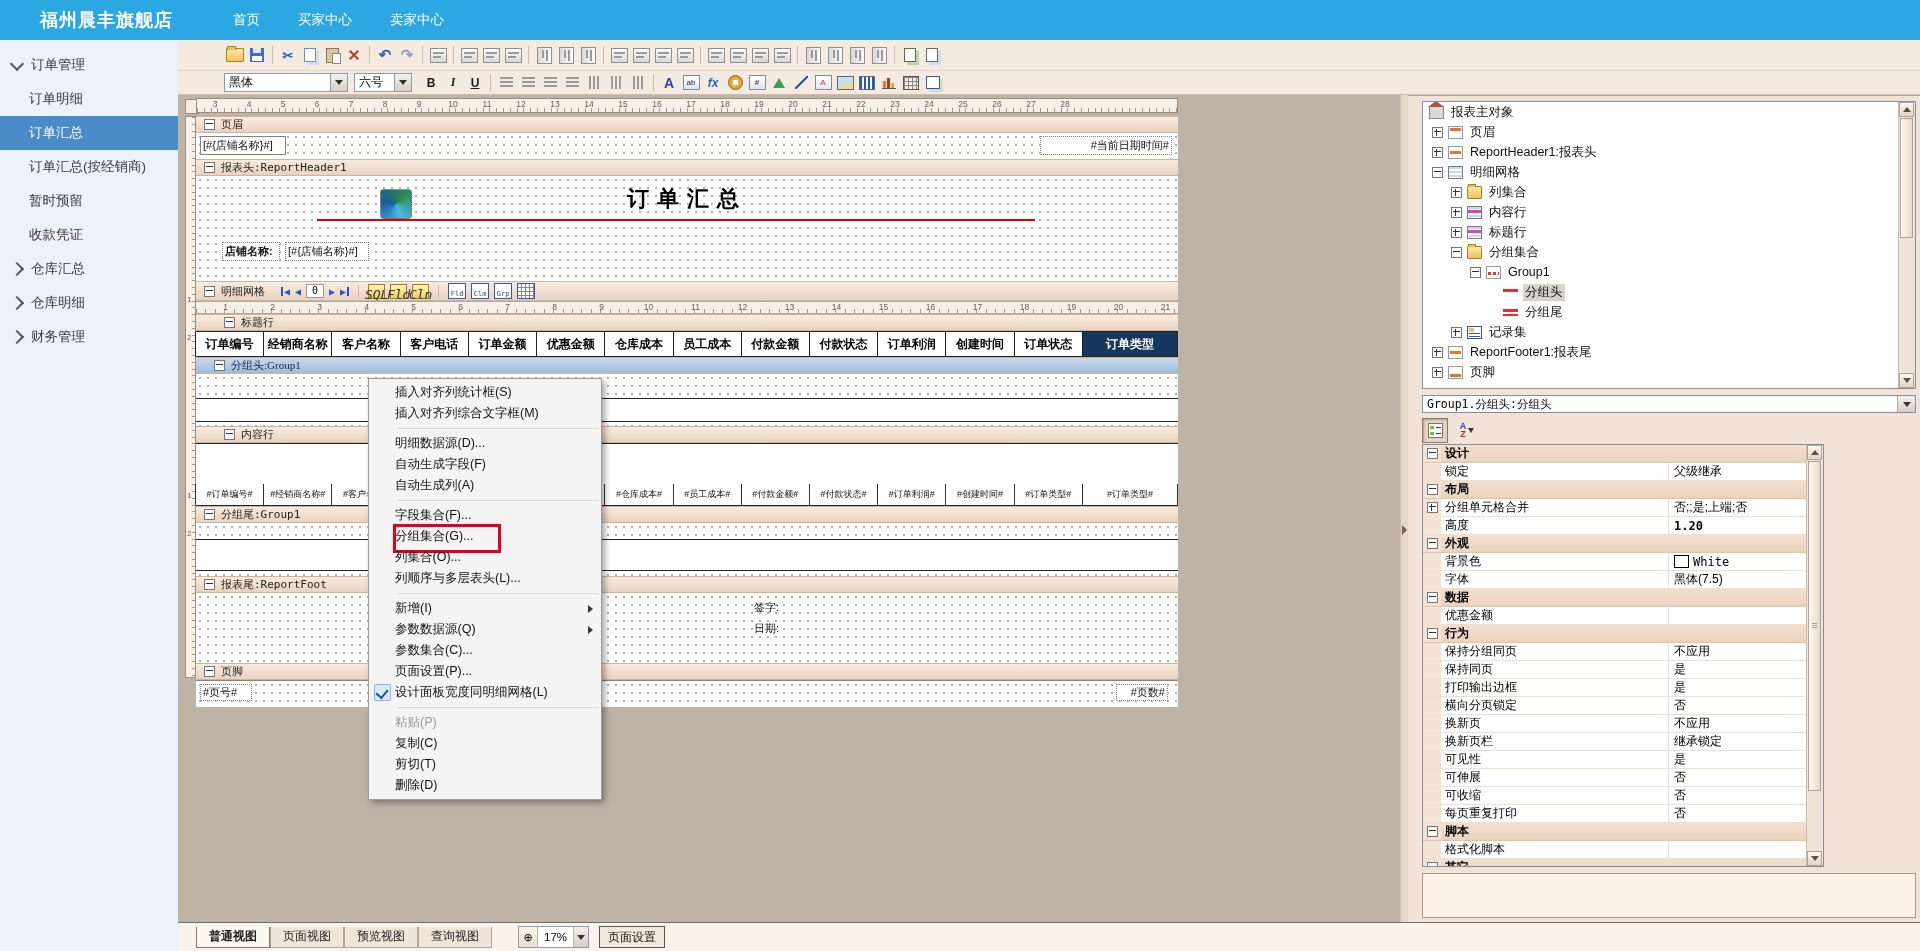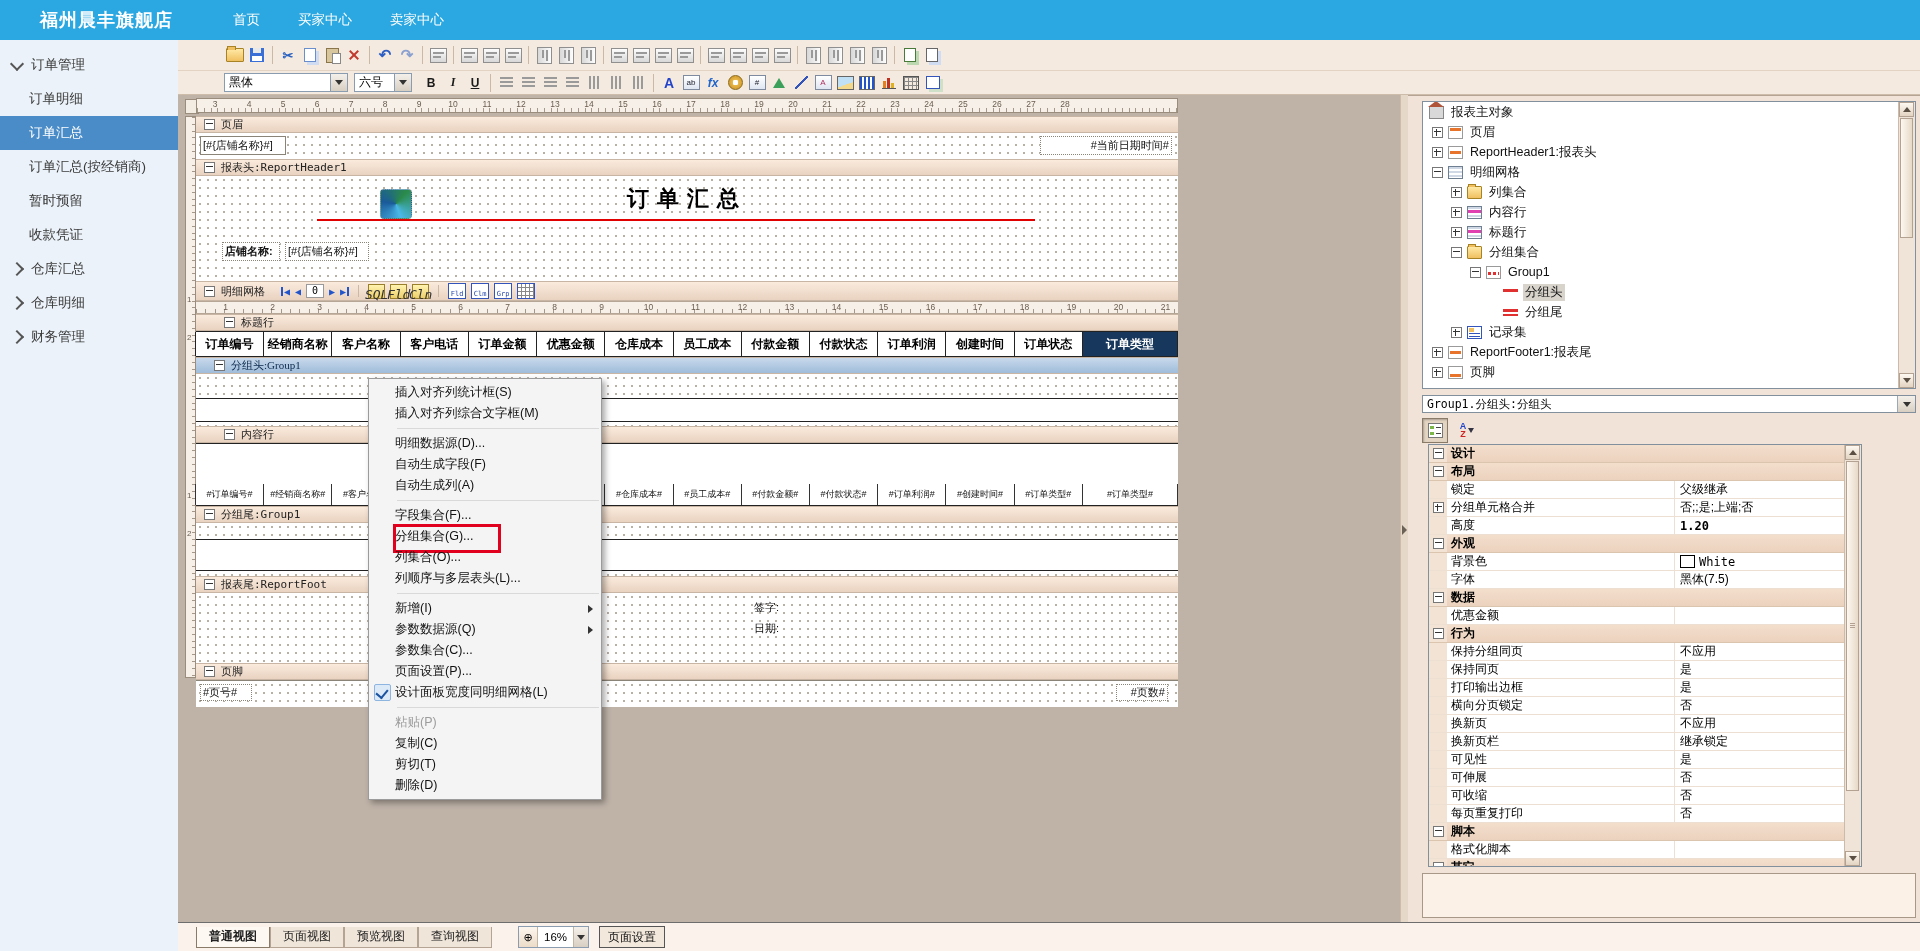--- a/index.html
+++ b/index.html
@@ -152,21 +152,21 @@
   .selcombo .scb{width:17px;height:100%;background:linear-gradient(#f4f0ea,#d8cfc2);border-left:1px solid #9aa8b8;display:flex;align-items:center;justify-content:center;}
   .pgbtns{position:absolute;left:14px;top:322px;height:24px;display:flex;gap:6px;align-items:center;}
   .pgb{width:24px;height:23px;border:1px solid #b3a291;background:linear-gradient(#fdf8f1,#eadbc9);display:flex;align-items:center;justify-content:center;cursor:pointer;}
   .pgb.pressed{background:#e4d5c3;border:1px solid #8a7a68;box-shadow:inset 1px 1px 2px rgba(0,0,0,.25);}
   .catico{width:13px;height:13px;border:1px solid #777;background:#fff;position:relative;}
   .catico::before{content:"";position:absolute;left:1px;top:2px;width:4px;height:3px;background:#7ab648;box-shadow:0 6px 0 #7ab648;}
   .catico::after{content:"";position:absolute;right:1px;left:7px;top:3px;height:1px;background:#444;box-shadow:0 6px 0 #444;}
   .azico{font-size:9px;font-weight:bold;line-height:8px;display:flex;flex-direction:column;align-items:center;}
   .azico .a{color:#2244cc;} .azico .z{color:#cc2222;}
   .azarw{width:0;height:0;border-left:3px solid transparent;border-right:3px solid transparent;border-top:5px solid #334;margin-left:2px;}
-  .propgrid{position:absolute;left:20px;top:348px;width:434px;height:423px;background:#fff;border:1px solid #828F9C;box-sizing:border-box;overflow:hidden;}
+  .propgrid{position:absolute;left:14px;top:348px;width:402px;height:423px;background:#fff;border:1px solid #828F9C;box-sizing:border-box;overflow:hidden;}
   .prow{height:17px;display:flex;align-items:center;border-bottom:1px solid #EDE0D3;font-size:12px;color:#000;}
   .prow .gut{width:18px;flex:none;height:100%;background:#F3E3D4;display:flex;align-items:center;justify-content:center;}
   .prow.cat{background:linear-gradient(#F3DECC,#EBD2BE);font-weight:bold;border-bottom:1px solid #dcc5ae;}
   .prow .plab{width:228px;flex:none;padding-left:4px;white-space:nowrap;overflow:hidden;border-right:1px solid #EDE0D3;height:100%;display:flex;align-items:center;box-sizing:border-box;}
   .prow.cat .plab{border-right:none;}
   .prow .pval{flex:1;padding-left:5px;white-space:nowrap;overflow:hidden;display:flex;align-items:center;gap:4px;}
   .prow .pval.b{font-weight:bold;}
   .swatch{width:13px;height:11px;background:#fff;border:1px solid #000;flex:none;}
   .descbox{position:absolute;left:14px;top:777px;width:494px;height:45px;background:#FBF1E7;border:1px solid #A89888;box-sizing:border-box;}
   .smallmono{font-family:"DejaVu Sans Mono",monospace;}
@@ -786,30 +786,30 @@
       </span>
     </div>
 
     <div class="propgrid">
       <div class="prow cat">
           <span class="gut">
             <span class="expbox"></span>
           </span>
           <span class="plab">设计</span>
         </div>
+      <div class="prow">
+          <span class="gut"></span>
+          <span class="plab">锁定</span>
+          <span class="pval">父级继承</span>
+        </div>
       <div class="prow cat">
           <span class="gut">
             <span class="expbox"></span>
           </span>
           <span class="plab">布局</span>
-        </div>
-      <div class="prow">
-          <span class="gut"></span>
-          <span class="plab">锁定</span>
-          <span class="pval">父级继承</span>
         </div>
       <div class="prow">
           <span class="gut">
             <span class="expbox plus"></span>
           </span>
           <span class="plab">分组单元格合并</span>
           <span class="pval">否;;是;上端;否</span>
         </div>
       <div class="prow">
           <span class="gut"></span>
@@ -939,21 +939,21 @@
   <div class="abs bstrip">
     <div class="vtabs">
 
     <div class="vtab">普通视图</div>
         <div class="vtab">页面视图</div>
         <div class="vtab">预览视图</div>
         <div class="vtab">查询视图</div>
       </div>
     <div class="zoomgrp">
       <span class="mag">⊕</span>
-      <span class="zval">16%</span>
+      <span class="zval">17%</span>
       <span class="zbtn">
           <span class="dna"></span>
         </span>
     </div>
     <div class="pgsetup">页面设置</div>
   </div>
 
 </div>
 
 </body></html>

